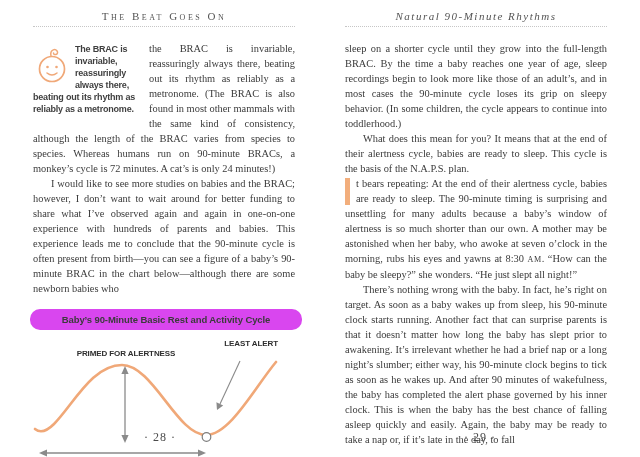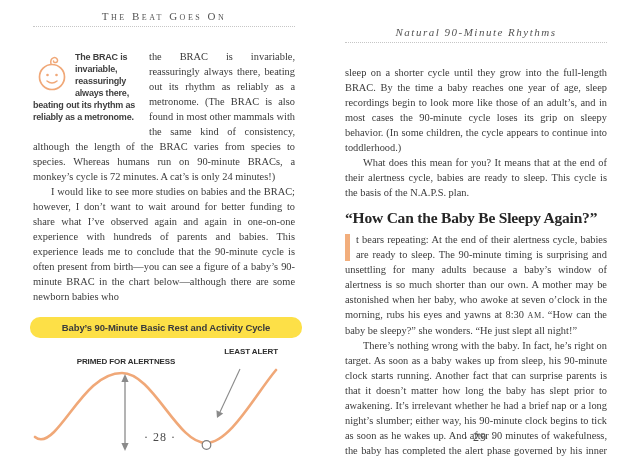--- a/index.html
+++ b/index.html
@@ -7,33 +7,33 @@
   body {
     background:#ffffff;
     font-family:"Liberation Serif", serif;
     color:#3a3a3a;
     overflow:hidden;
     position:relative;
   }
   .spread { position:relative; width:640px; height:457px; background:#fff; }
   .page { position:absolute; top:0; height:457px; }
   .page-left  { left:0;   width:320px; padding:0 25px 0 33px; }
-  .page-right { left:320px; width:320px; padding:16px 33px 0 25px; }
+  .page-right { left:320px; width:320px; padding:0 33px 0 25px; }
 
   
   .running-head {
     margin-top:10px; text-align:center;
     font-size:11px; color:#545454; letter-spacing:2.5px;
   }
   .rh-caps { font-variant:small-caps; }
   .rh-italic { font-style:italic; letter-spacing:1.5px; }
   .dotted-rule { margin-top:4px; border-bottom:1.5px dotted #c6c6c6; height:1px; }
 
   
-  .body-text { margin-top:22px; font-size:10.4px; line-height:15px; text-align:justify; }
+  .body-text { margin-top:14px; font-size:10.4px; line-height:15px; text-align:justify; }
   .para { }
   .para.indent { text-indent:18px; }
   .it { }
   .sc { font-size:0.78em; letter-spacing:0.5px; }
 
   
   .callout {
     float:left; width:104px; margin:2px 12px 4px 0;
     font-family:"Liberation Sans", sans-serif;
     font-weight:bold; font-size:9px; line-height:12px;
@@ -52,21 +52,21 @@
   
   .dropcap-bar {
     float:left; width:5px; height:27px; margin:2px 6px 0 0;
     background:#F2AE7C; color:transparent; overflow:hidden; font-size:2px;
   }
 
   
   .brac-figure { position:relative; margin-top:13px; margin-left:-3px; width:272px; }
   .chart-banner {
     width:272px; height:21px; border-radius:10px;
-    background:#fde047;
+    background:#d946ef;
     font-family:"Liberation Sans", sans-serif; font-weight:bold;
     font-size:9.5px; line-height:21px; color:#3b3b3b; text-align:center;
     letter-spacing:-0.1px;
   }
   .chart-area { position:relative; width:272px; height:126px; margin-top:9px; }
   .chart-svg { position:absolute; left:0; top:10px; width:270px; height:112px; }
   .chart-label {
     position:absolute;
     font-family:"Liberation Sans", sans-serif; font-weight:bold;
     font-size:8px; color:#2e2e2e; letter-spacing:-0.1px; text-align:center;
@@ -150,21 +150,20 @@
     <div class="dotted-rule"></div>
 
     <div class="body-text">
       <div class="para">
         <span><span>sleep on a shorter cycle until they grow into the full-length BRAC. By the time a baby reaches one year of age, sleep recordings begin to look more like those of an adult’s, and in most cases the 90-minute cycle loses its grip on sleepy behavior. (In some children, the cycle appears to continue into toddlerhood.)</span></span>
       </div>
       <div class="para indent">
         <span><span>What does this mean for you? It means that </span><span class="it">at the end of their alertness cycle, babies are ready to sleep.</span><span> This cycle is the basis of the N.A.P.S. plan.</span></span>
       </div>
 
-      <h2 class="section-heading">“How Can the Baby Be Sleepy Again?”</h2>
 
       <div class="para">
         <span class="dropcap-bar">I</span>
         <span><span>t bears repeating: </span><span class="it">At the end of their alertness cycle, babies are ready to sleep.</span><span> The 90-minute timing is surprising and unsettling for many adults because a baby’s window of alertness is so much shorter than our own. A mother may be astonished when her baby, who awoke at seven o’clock in the morning, rubs his eyes and yawns at 8:30 </span><span class="sc">AM</span><span>. “How can the baby be sleepy?” she wonders. “He just slept all night!”</span></span>
       </div>
       <div class="para indent">
         <span><span>There’s nothing wrong with the baby. In fact, he’s right on target. As soon as a baby wakes up from sleep, his 90-minute clock starts running. Another fact that can surprise parents is that it doesn’t matter how long the baby has slept prior to awakening. It’s irrelevant whether he had a brief nap or a long night’s slumber; either way, his 90-minute clock begins to tick as soon as he wakes up. And after 90 minutes of wakefulness, the baby has completed the alert phase governed by his inner clock. This is when the baby has the best chance of falling asleep quickly and easily. Again, the baby may be ready to take a nap or, if it’s late in the day, to fall</span></span>
       </div>
     </div>
 

